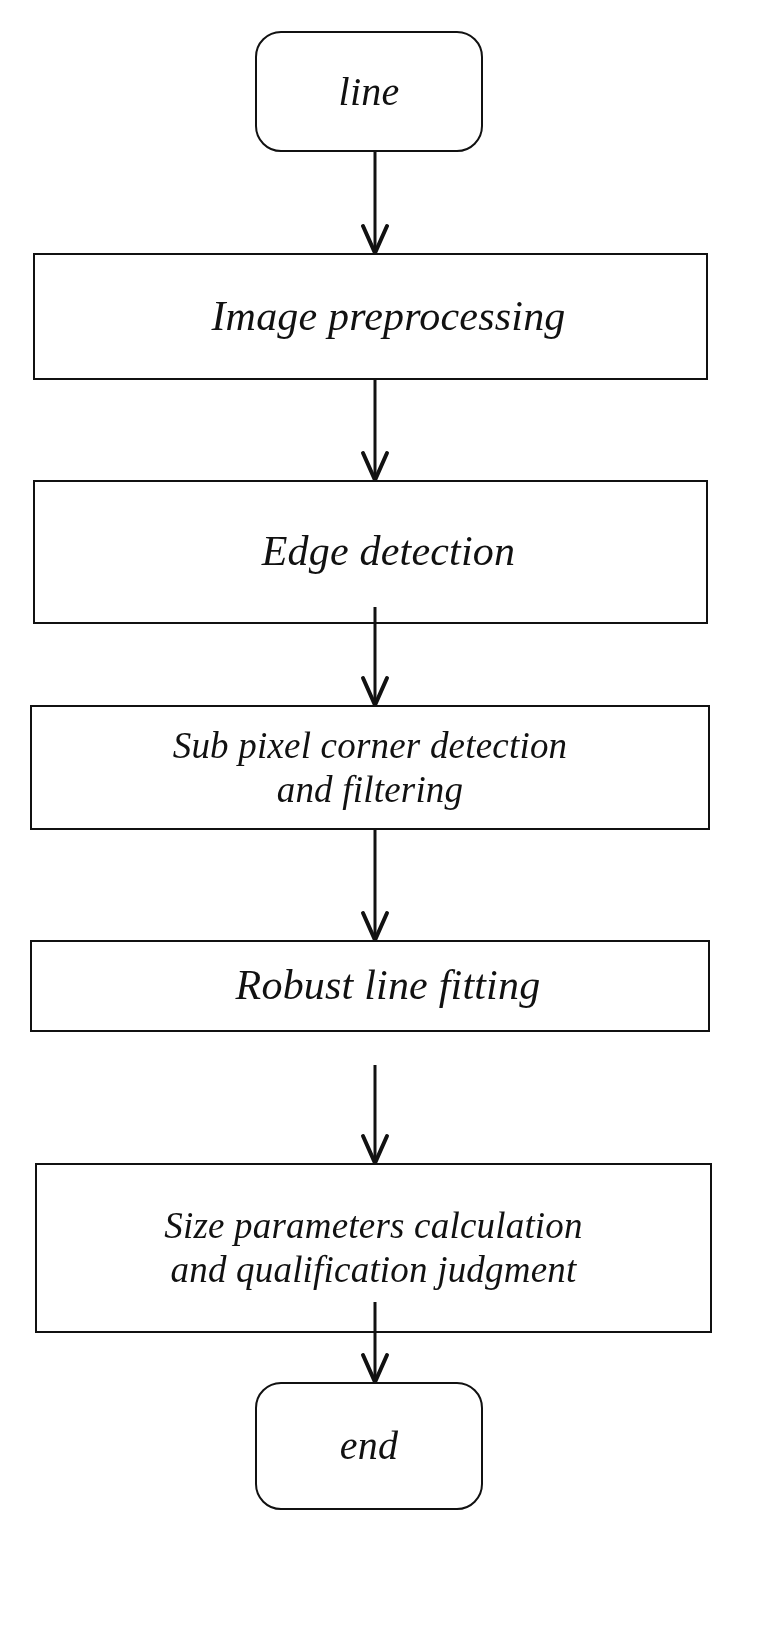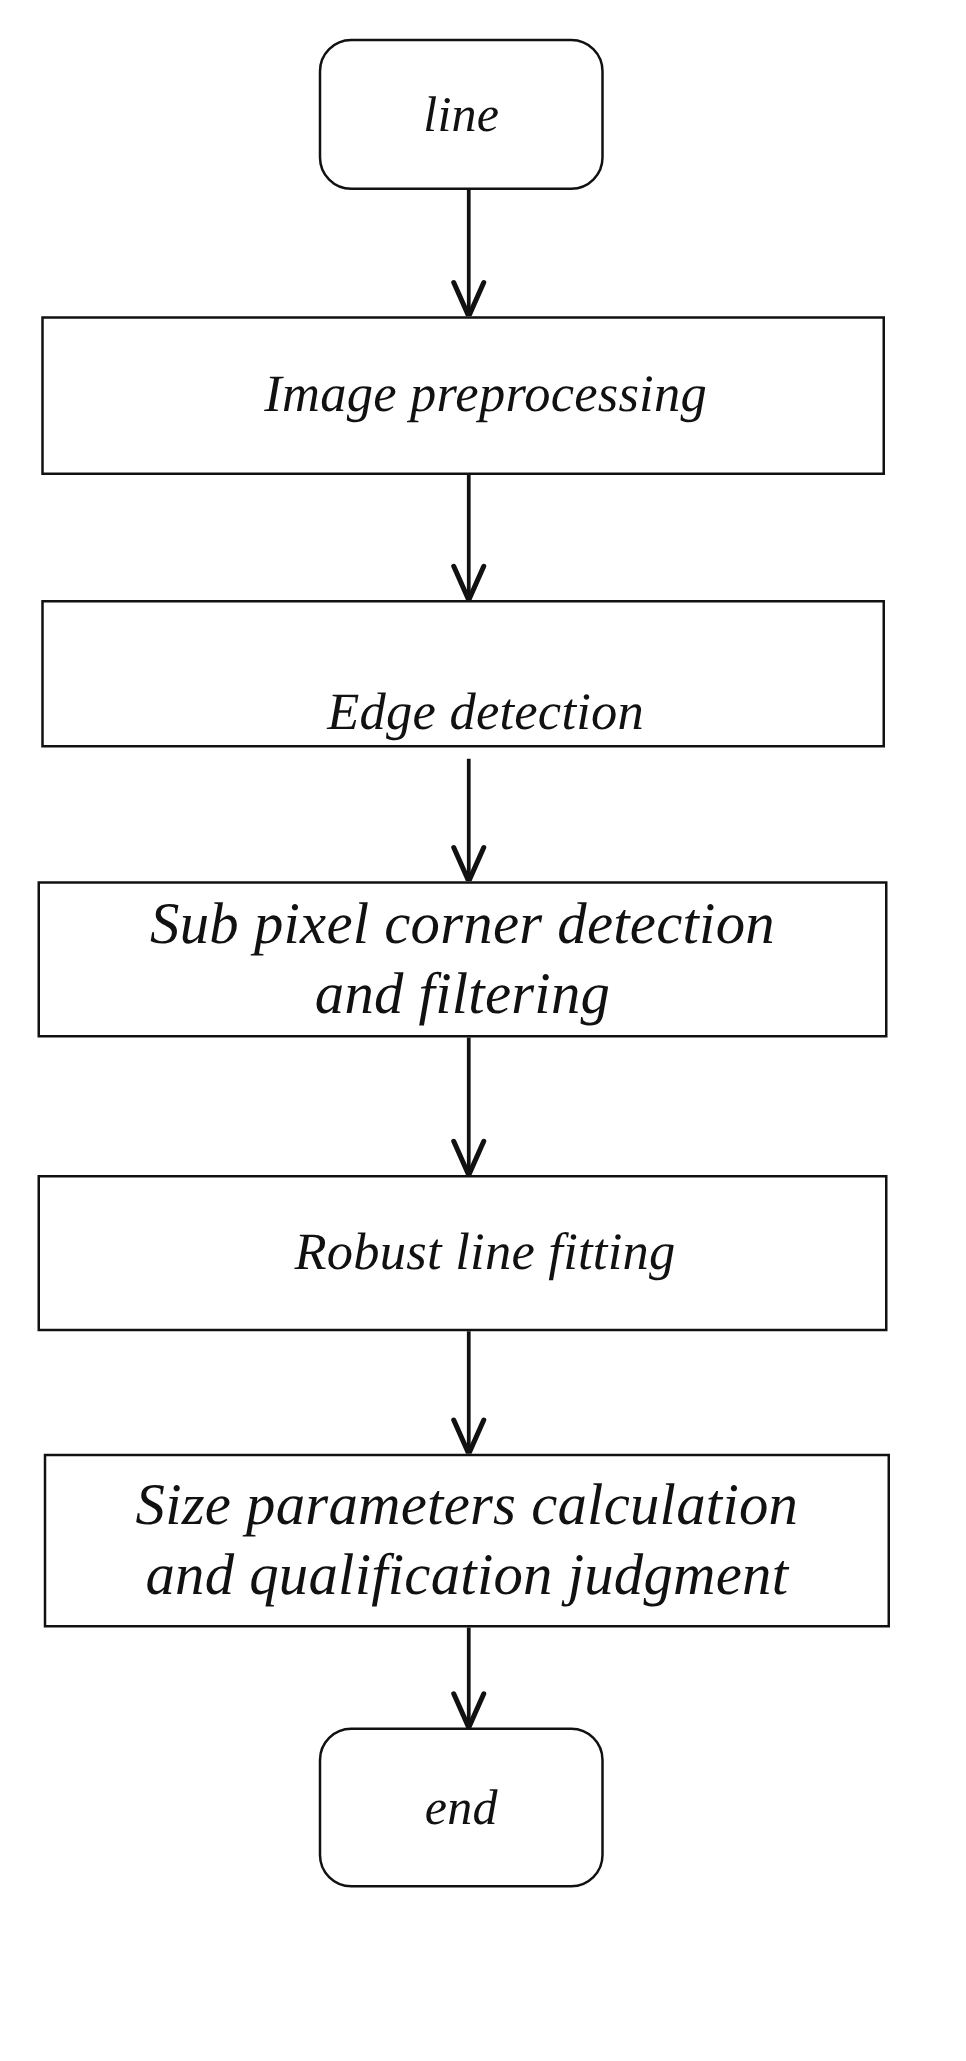--- a/index.html
+++ b/index.html
@@ -38,21 +38,21 @@
   }
   .t-start .node-label,
   .t-end .node-label {
     font-size: 40px;
   }
   .t-proc .node-label {
     font-size: 42px;
     margin-left: 36px;
   }
   .t-proc2 .node-label {
-    font-size: 47px;
+    font-size: 37px;
   }
   .edge {
     position: absolute;
     overflow: visible;
   }
   .edge svg {
     display: block;
     overflow: visible;
   }
 </style>
@@ -76,21 +76,21 @@
     <span class="node-label">Image preprocessing</span>
   </div>
 
   <div class="edge" style="left:355px; top:380px;">
     <svg width="40" height="102" viewBox="0 0 40 102">
       <line x1="20" y1="0" x2="20" y2="100" stroke="#111111" stroke-width="3"></line>
       <polyline points="8,73 20,100 32,73" fill="none" stroke="#111111" stroke-width="4" stroke-linecap="round"></polyline>
     </svg>
   </div>
 
-  <div class="node t-proc" style="left:33px; top:480px; width:675px; height:118px;align-items:flex-end;">
+  <div class="node t-proc" style="left:33px; top:480px; width:675px; height:144px;">
     <span class="node-label">Edge detection</span>
   </div>
 
   <div class="edge" style="left:355px; top:607px;">
     <svg width="40" height="100" viewBox="0 0 40 100">
       <line x1="20" y1="0" x2="20" y2="98" stroke="#111111" stroke-width="3"></line>
       <polyline points="8,71 20,98 32,71" fill="none" stroke="#111111" stroke-width="4" stroke-linecap="round"></polyline>
     </svg>
   </div>
 
@@ -99,32 +99,32 @@
 and filtering</span>
   </div>
 
   <div class="edge" style="left:355px; top:830px;">
     <svg width="40" height="112" viewBox="0 0 40 112">
       <line x1="20" y1="0" x2="20" y2="110" stroke="#111111" stroke-width="3"></line>
       <polyline points="8,83 20,110 32,83" fill="none" stroke="#111111" stroke-width="4" stroke-linecap="round"></polyline>
     </svg>
   </div>
 
-  <div class="node t-proc" style="left:30px; top:940px; width:680px; height:125px;">
+  <div class="node t-proc" style="left:30px; top:940px; width:680px; height:92px;">
     <span class="node-label">Robust line fitting</span>
   </div>
 
   <div class="edge" style="left:355px; top:1065px;">
     <svg width="40" height="100" viewBox="0 0 40 100">
       <line x1="20" y1="0" x2="20" y2="98" stroke="#111111" stroke-width="3"></line>
       <polyline points="8,71 20,98 32,71" fill="none" stroke="#111111" stroke-width="4" stroke-linecap="round"></polyline>
     </svg>
   </div>
 
-  <div class="node t-proc2" style="left:35px; top:1163px; width:677px; height:139px;">
+  <div class="node t-proc2" style="left:35px; top:1163px; width:677px; height:170px;">
     <span class="node-label">Size parameters calculation
 and qualification judgment</span>
   </div>
 
   <div class="edge" style="left:355px; top:1302px;">
     <svg width="40" height="82" viewBox="0 0 40 82">
       <line x1="20" y1="0" x2="20" y2="80" stroke="#111111" stroke-width="3"></line>
       <polyline points="8,53 20,80 32,53" fill="none" stroke="#111111" stroke-width="4" stroke-linecap="round"></polyline>
     </svg>
   </div>

